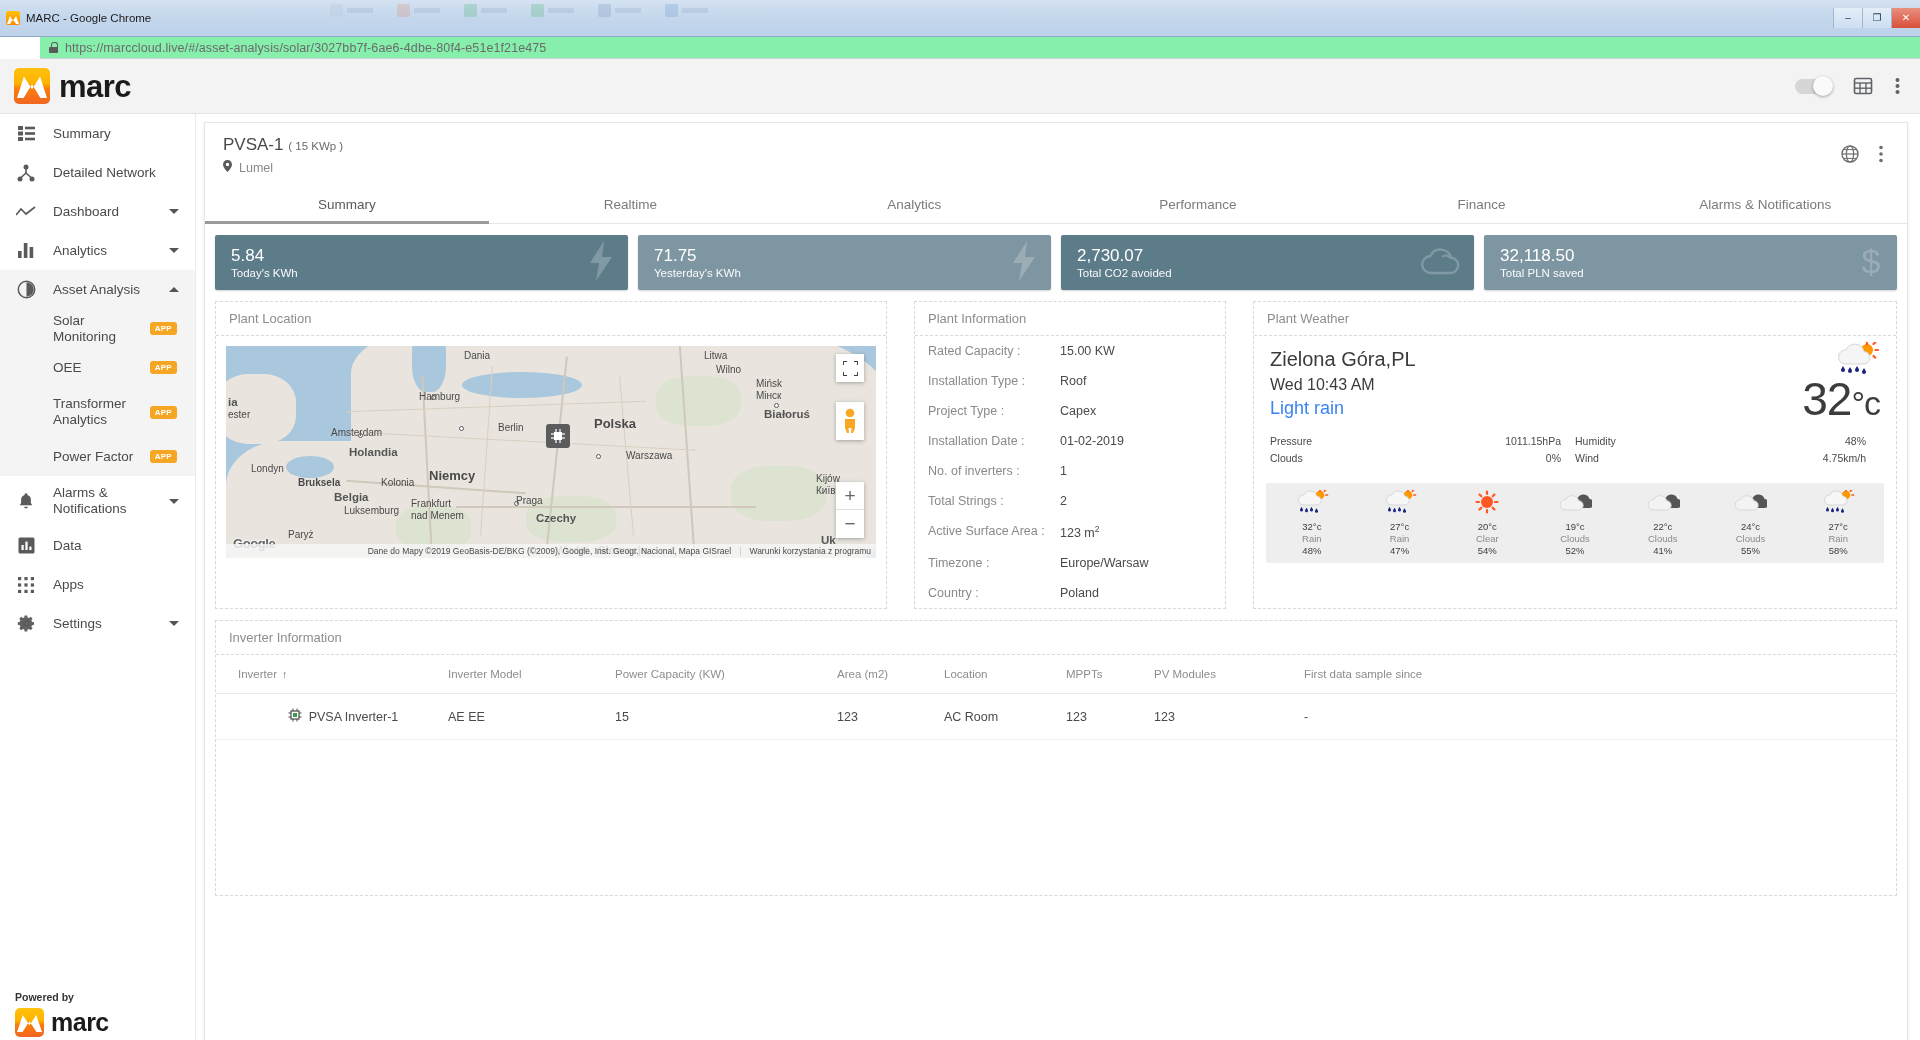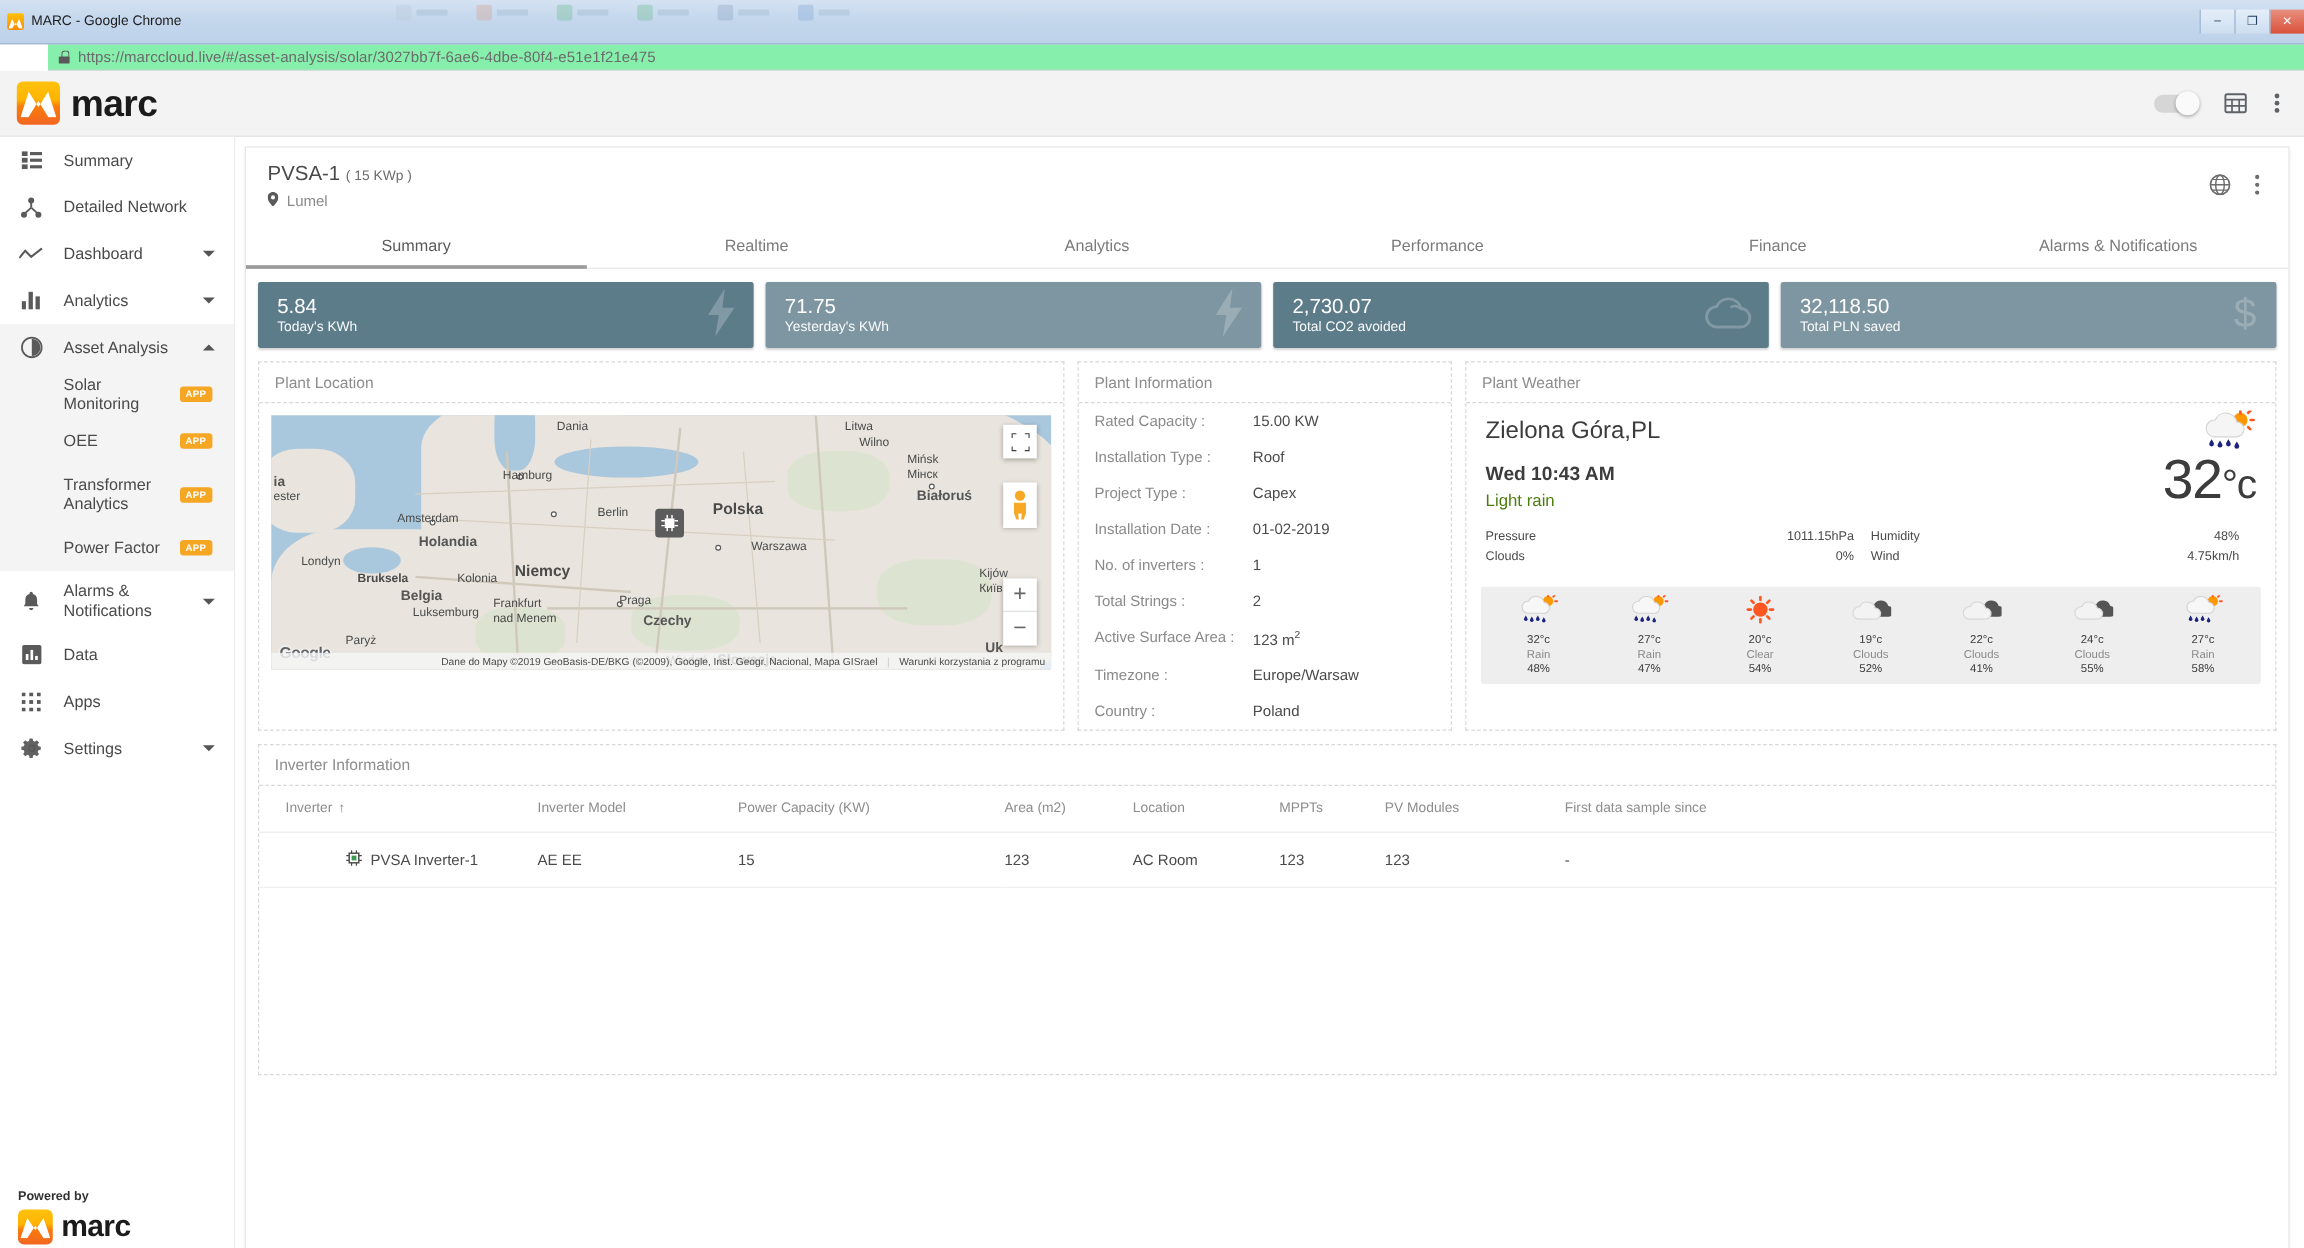--- a/index.html
+++ b/index.html
@@ -136,21 +136,21 @@
 
   .kpi-row{display:flex;gap:10px;padding:11px 10px 0 10px;}
   .kpi{
     flex:1;border-radius:2px;padding:14px 16px;color:#fff;position:relative;overflow:hidden;
     box-shadow:0 1px 2px rgba(0,0,0,.18); height:55px;display:flex;flex-direction:column;justify-content:center;
   }
   .kpi-val{font-size:17px;font-weight:400;line-height:1.15;}
   .kpi-lbl{font-size:11.5px;margin-top:2px;opacity:.96;}
   .kpi-ico{position:absolute;right:14px;top:50%;transform:translateY(-50%);opacity:.22;}
 
-  .panels{display:flex;gap:11px;padding:11px 10px 0 10px;justify-content:space-between;}
+  .panels{display:flex;gap:27px;padding:11px 10px 0 10px;justify-content:space-between;}
   .panel{border:1px dashed #d8d8d8;background:#fff;}
   .panel-title{
     font-size:13px;color:#8d8d8d;padding:9px 13px;border-bottom:1px dashed #d8d8d8;
   }
   .panel-body{padding:0;}
 
   
   #panel-map{width:672px;flex:none;}
   .map-canvas{
     position:relative;height:212px;margin:10px 10px 12px 10px;overflow:hidden;
@@ -188,22 +188,22 @@
   #panel-info{width:312px;flex:none;}
   .info-row{display:flex;align-items:flex-start;padding:8px 13px;font-size:12.5px;}
   .info-key{color:#8a8a8a;width:132px;flex:none;}
   .info-val{color:#4a4a4a;}
   .sup{vertical-align:super;font-size:8.5px;}
 
   
   #panel-weather{flex:1;}
   .w-body{padding:12px 16px 8px 16px;position:relative;}
   .w-city{font-size:20px;color:#3c3c3c;font-weight:400;}
-  .w-time{font-size:16px;color:#3c3c3c;font-weight:700;margin-top:16px;}
-  .w-desc{font-size:14px;color:#4d7c0f;margin-top:4px;}
+  .w-time{font-size:16px;color:#3c3c3c;font-weight:400;margin-top:5px;}
+  .w-desc{font-size:18px;color:#3b82f6;margin-top:4px;}
   .w-temp{position:absolute;right:16px;top:40px;font-size:46px;color:#3c3c3c;line-height:1;letter-spacing:-1px;}
   .w-temp .deg{font-size:34px;}
   .w-bigicon{position:absolute;right:16px;top:6px;}
   .w-stats{display:flex;margin-top:16px;font-size:10.5px;color:#5a5a5a;}
   .w-col{flex:1;display:flex;flex-direction:column;gap:5px;padding-right:14px;}
   .w-pair{display:flex;justify-content:space-between;}
   .w-pair .k{color:#4a4a4a;}
   .w-pair .v{color:#4a4a4a;}
   .forecast{
     display:flex;background:#eeeeee;margin:11px 12px 12px 12px;padding:7px 2px;border-radius:2px;

